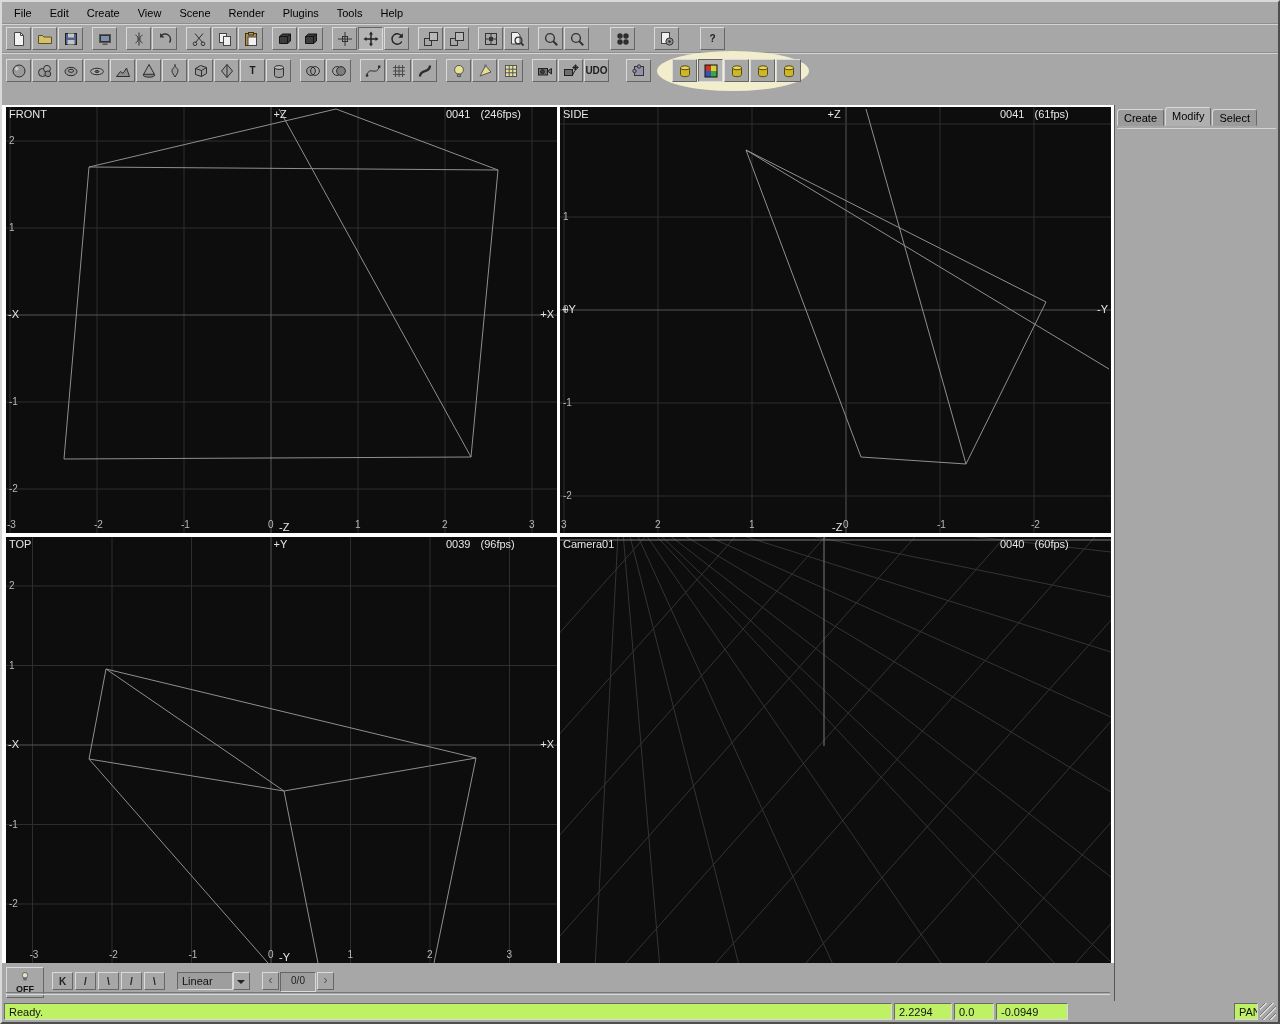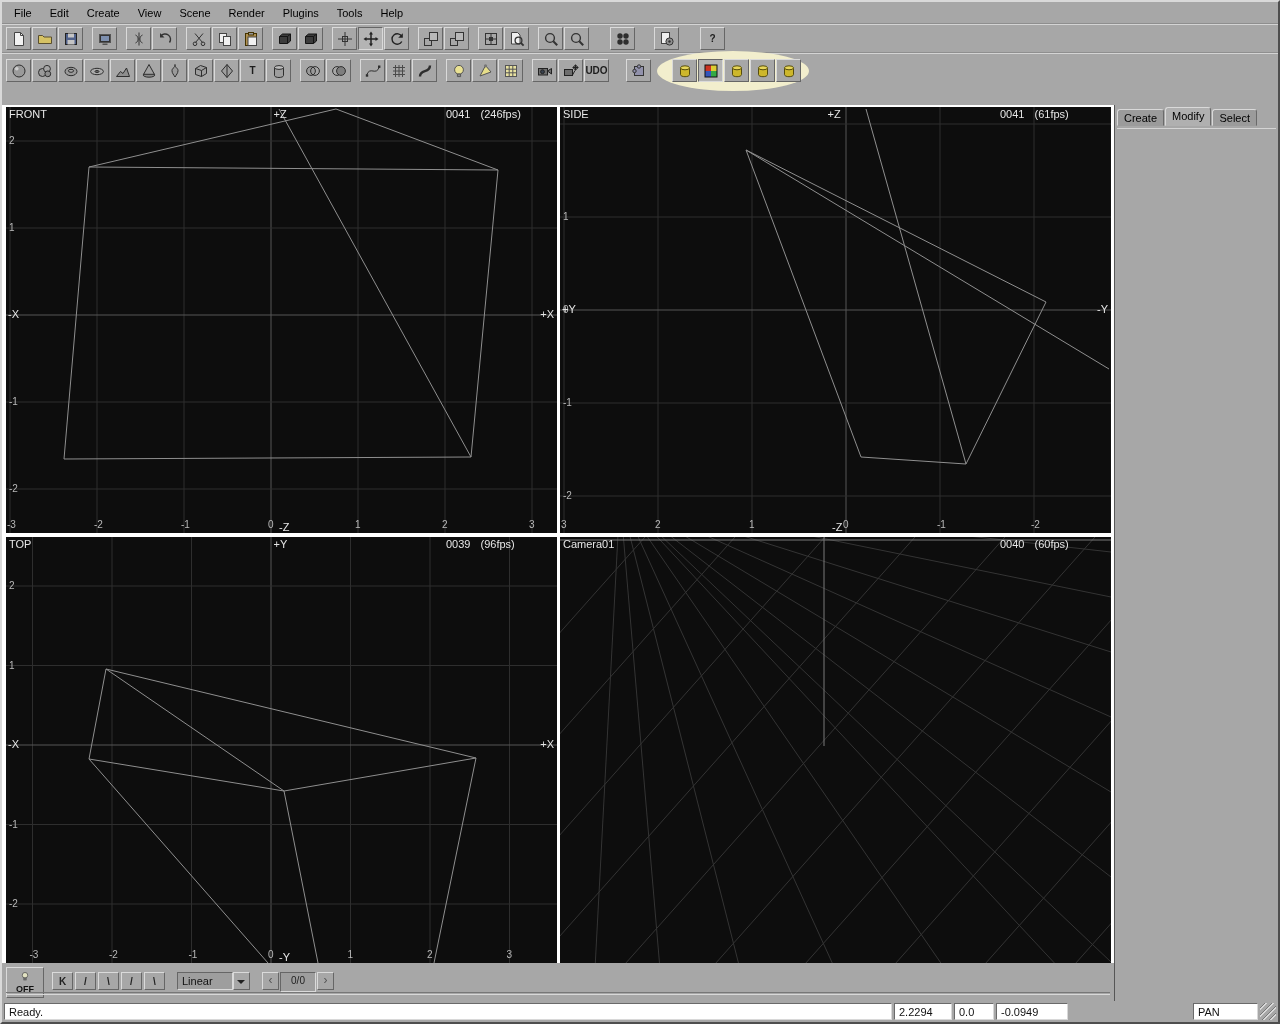--- a/index.html
+++ b/index.html
@@ -77,26 +77,26 @@
   .navbtn{width:17px;height:18px;text-align:center;font-size:12px;line-height:15px;color:#555;
     background:#a7a7a7;border:1px solid;border-color:#dadada #666 #666 #dadada;cursor:default}
   .navfield{width:36px;height:20px;font-size:10px;text-align:center;line-height:16px;color:#222;
     background:#9e9e9e;border:1px solid;border-color:#666 #dadada #dadada #666;margin:0 1px}
   .bargroove{position:absolute;left:4px;right:4px;top:29px;height:3px;
     border-top:1px solid #777;border-bottom:1px solid #d8d8d8}
 
   
   .statusbar{position:absolute;left:0;top:999px;width:1276px;height:21px;display:flex;
     align-items:center;padding:1px 2px;gap:2px;font-size:11px;background:#a7a7a7}
-  .scell{height:17px;padding:2px 4px;background:#ffffff;color:#111;
+  .scell{height:17px;padding:2px 4px;background:#bef264;color:#111;
     border:1px solid;border-color:#6a6a6a #d8d8d8 #d8d8d8 #6a6a6a;white-space:nowrap;overflow:hidden}
   .s-msg{width:888px}
   .s-x{width:58px}.s-y{width:40px}.s-z{width:72px}
   .s-gap{flex:1;border:none;background:none}
-  .s-mode{width:65px}
+  .s-mode{width:24px}
   .s-grip{width:16px;height:17px;border:none;
     background:repeating-linear-gradient(135deg,transparent 0 3px,#777 3px 4px,#d8d8d8 4px 5px)}
 </style>
 </head>
 <body>
 
 <div class="win">
 
 
   <div class="menubar" id="menubar">

